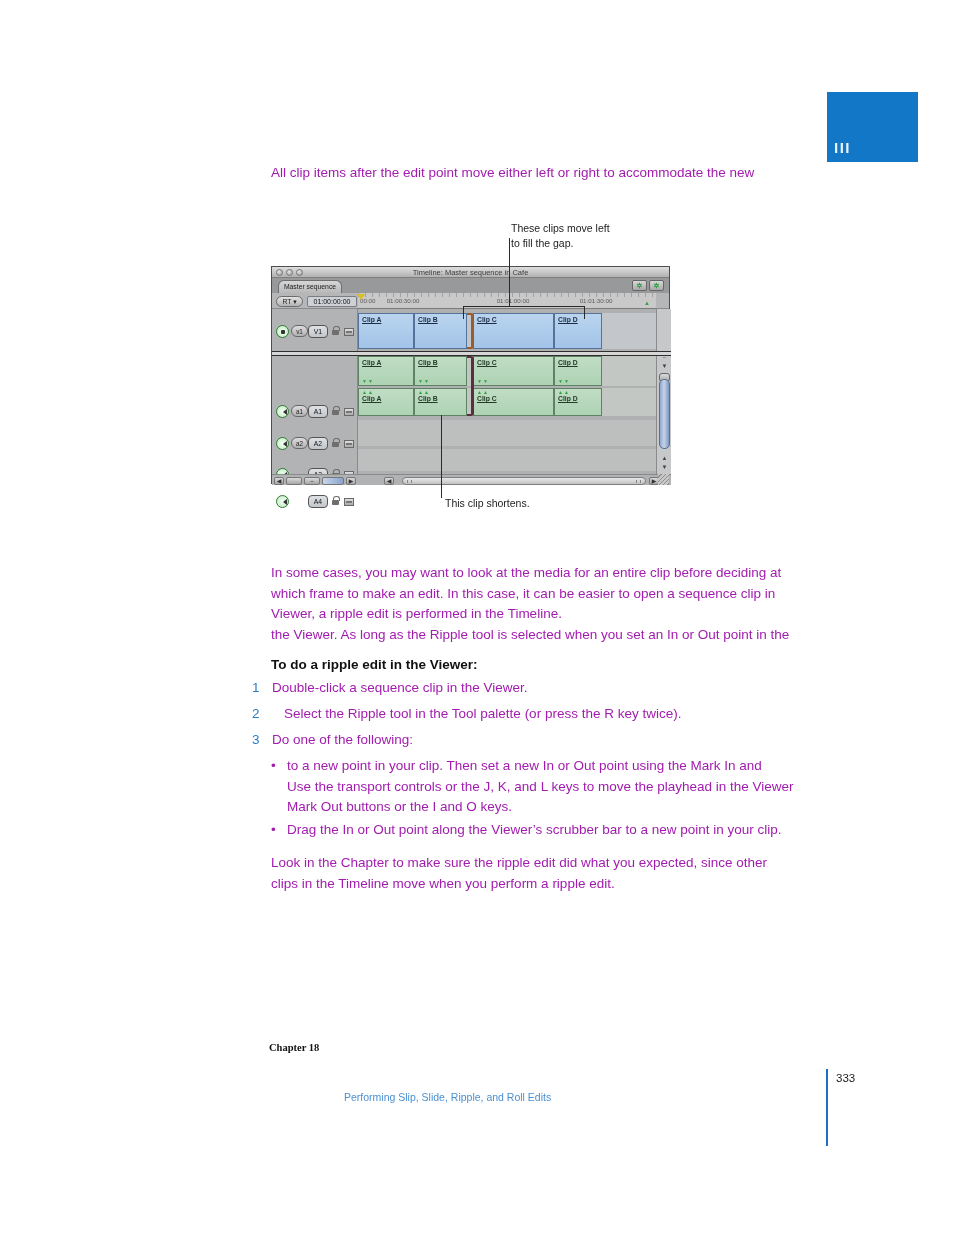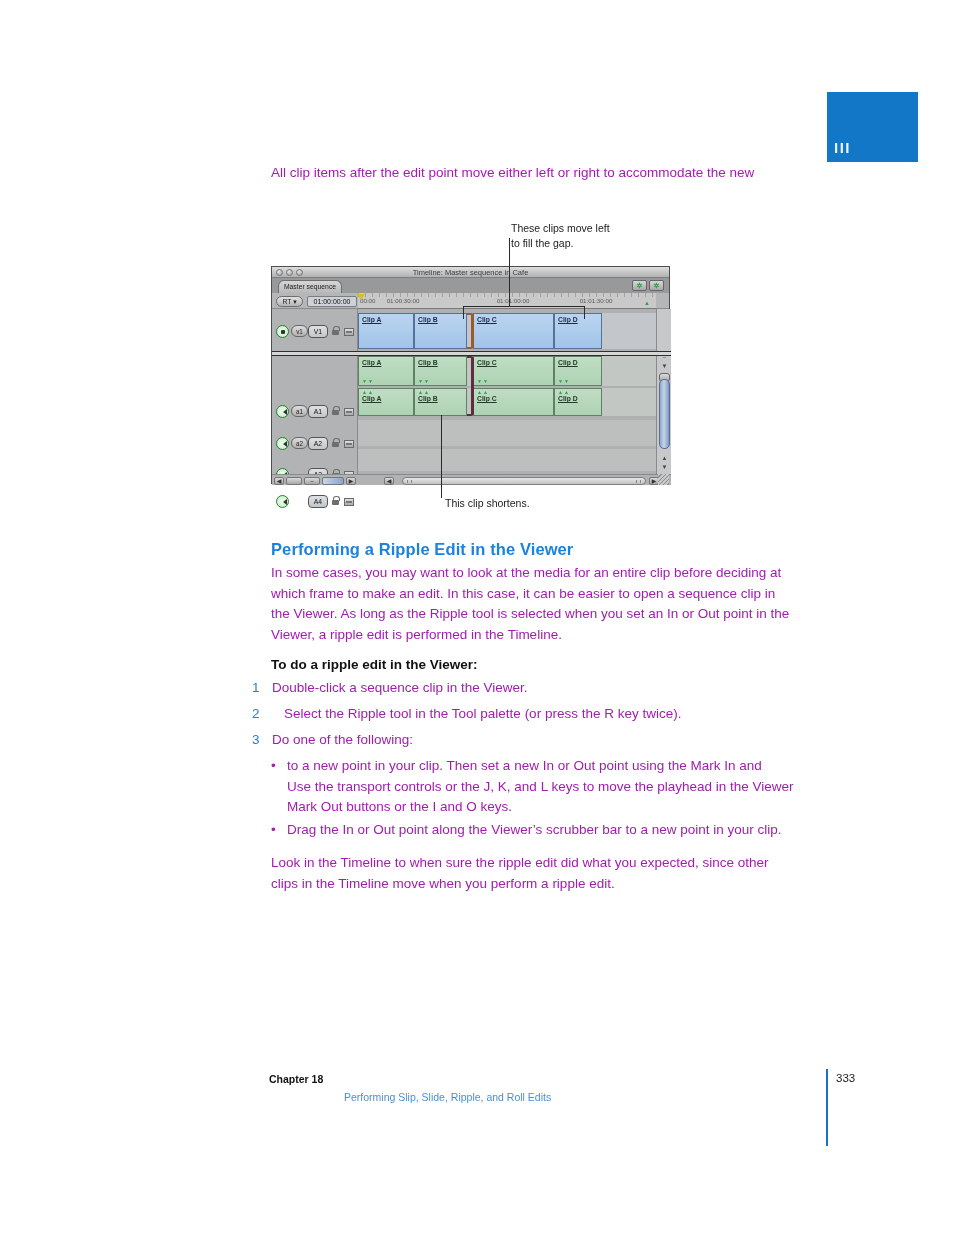--- a/index.html
+++ b/index.html
@@ -299,27 +299,26 @@
       <div class="sb-btn" style="left:112px; width:10px;">◀</div>
       <div class="hthumb"></div>
       <div class="sb-btn" style="left:377px; width:10px;">▶</div>
     </div>
     <div class="corner"></div>
   </div>
 
   <div class="abs ann-line" style="left:441px; top:415px; width:1px; height:83px;"></div>
   <div class="abs callout" style="left:445px; top:496px;">This clip shortens.</div>
 
-  <div class="abs section-heading" style="left:271px; top:540px;">Performing a Ripple Edit in the Viewer</div>
 
   <div class="abs body-text" style="left:271px; top:563px;">
     <div class="line">In some cases, you may want to look at the media for an entire clip before deciding at</div>
     <div class="line">which frame to make an edit. In this case, it can be easier to open a sequence clip in</div>
+    <div class="line">Viewer, a ripple edit is performed in the Timeline.</div>
     <div class="line">the Viewer. As long as the Ripple tool is selected when you set an In or Out point in the</div>
-    <div class="line">Viewer, a ripple edit is performed in the Timeline.</div>
   </div>
 
   <div class="abs task-heading" style="left:271px; top:657px;">To do a ripple edit in the Viewer:</div>
 
   <div class="abs" style="left:252px; top:678px;">
     <span class="step-num">1</span>
     <span class="body-text line" style="margin-left:8px;">Double-click a sequence clip in the Viewer.</span>
   </div>
   <div class="abs" style="left:252px; top:704px;">
     <span class="step-num">2</span>
@@ -339,22 +338,22 @@
     </div>
   </div>
   <div class="abs body-text" style="left:271px; top:820px;">
     <span class="abs" style="left:0; top:0;">•</span>
     <div style="margin-left:16px;">
       <div class="line">Drag the In or Out point along the Viewer’s scrubber bar to a new point in your clip.</div>
     </div>
   </div>
 
   <div class="abs body-text" style="left:271px; top:853px;">
-    <div class="line">Look in the Timeline to when sure the ripple edit did what you expected, since other</div>
+    <div class="line">Look in the Chapter to make sure the ripple edit did what you expected, since other</div>
     <div class="line">clips in the Timeline move when you perform a ripple edit.</div>
   </div>
 
-  <div class="abs footer-chapter" style="left:269px; top:1073px;">Chapter 18</div>
+  <div class="abs footer-chapter" style="left:269px; top:1042px;font-family:Liberation Serif, serif;">Chapter 18</div>
   <div class="abs footer-title" style="left:344px; top:1073px;">Performing Slip, Slide, Ripple, and Roll Edits</div>
   <div class="abs accent-vline"></div>
   <div class="abs footer-page" style="left:836px; top:1072px;">333</div>
 
 </div>
 
 </body></html>

